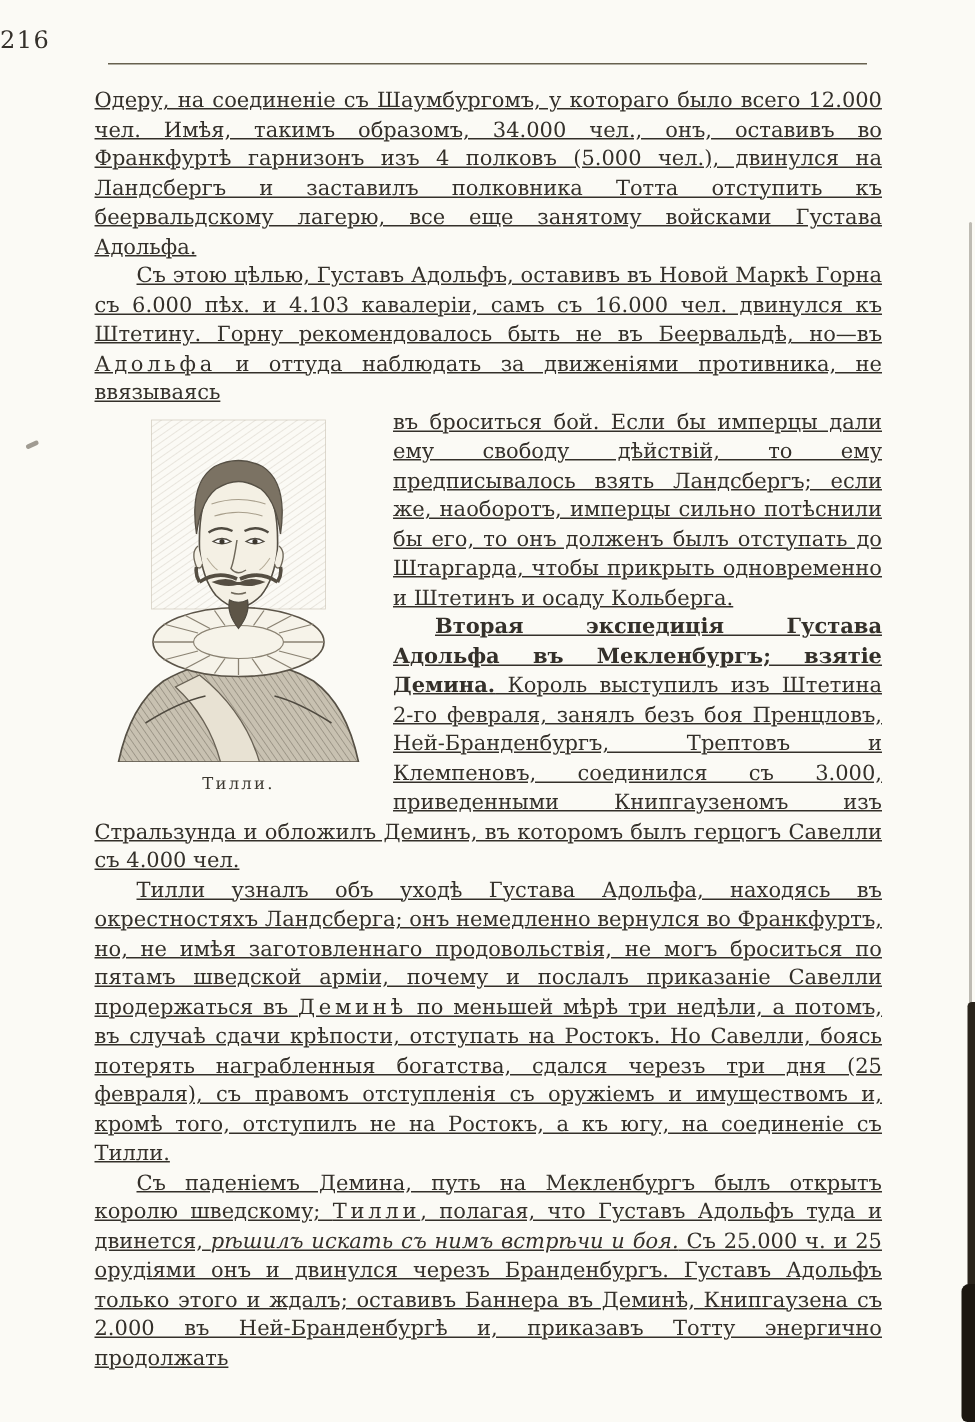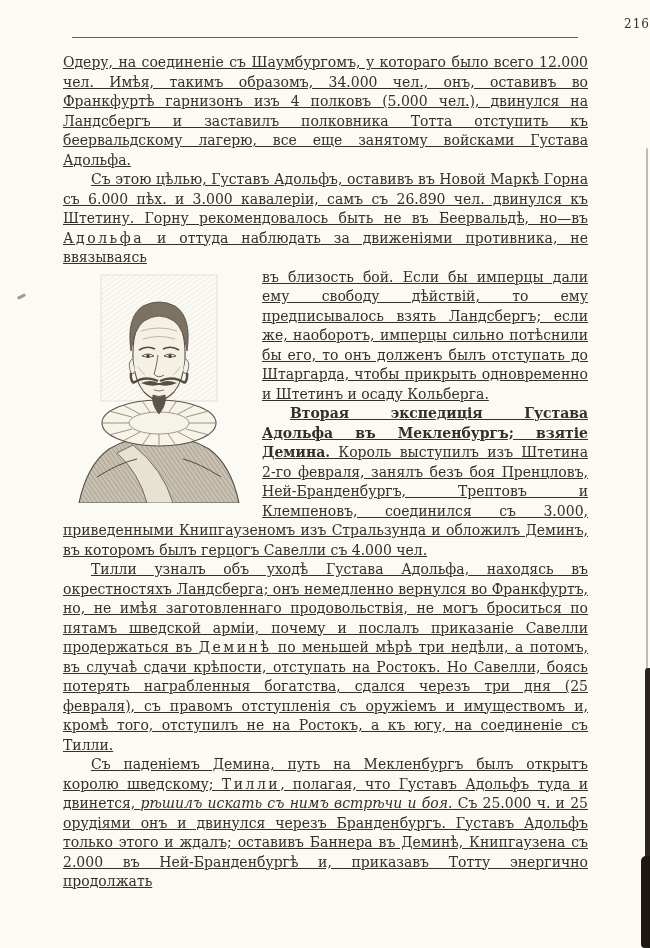--- a/index.html
+++ b/index.html
@@ -7,21 +7,21 @@
   .page {
     position: relative;
     width: 650px;
     height: 948px;
     margin: 0 auto;
     background: #fbfaf5;
     overflow: hidden;
     font-family: "DejaVu Serif", "Liberation Serif", serif;
     color: #34302a;
   }
-  .page-number { padding-top: 17px; text-align: right; font-size: 12px; letter-spacing: 1px; }
+  .page-number { padding-top: 17px; text-align: left; font-size: 16px; letter-spacing: 1px; }
   .header-rule { width: 506px; height: 1px; margin: 6px auto 0; background: #67614f; }
   .body-text {
     margin: 15px 62px 0 63px;
     font-size: 14px;
     line-height: 19.5px;
     text-align: justify;
     hyphens: auto;
   }
   .para { margin: 0; text-decoration: underline; }
   .indent { text-indent: 28px; }
@@ -47,21 +47,21 @@
   <div>
     <div class="page-number">216</div>
     <div class="header-rule"></div>
   </div>
 
   <div class="body-text">
 
     <p class="para">Одеру, на соединеніе съ Шаумбургомъ, у котораго было всего 12.000 чел. Имѣя, такимъ образомъ, 34.000 чел., онъ, оставивъ во Франкфуртѣ гарнизонъ изъ 4 полковъ (5.000 чел.), двинулся на Ландсбергъ и заставилъ полковника Тотта отступить къ беервальдскому лагерю, все еще занятому войсками Густава Адольфа.</p>
 
 
-    <p class="para indent last-justify"><span>Съ этою цѣлью, Густавъ Адольфъ, оставивъ въ Новой Маркѣ Горна съ 6.000 пѣх. и 3.000 кавалеріи, самъ съ 26.890 чел. двинулся къ Штетину. Горну рекомендовалось быть не въ Беервальдѣ, но—въ </span><span class="spaced">Адольфа</span><span> и оттуда наблюдать за движеніями противника, не ввязываясь</span></p>
+    <p class="para indent last-justify"><span>Съ этою цѣлью, Густавъ Адольфъ, оставивъ въ Новой Маркѣ Горна съ 6.000 пѣх. и 4.103 кавалеріи, самъ съ 16.000 чел. двинулся къ Штетину. Горну рекомендовалось быть не въ Беервальдѣ, но—въ </span><span class="spaced">Адольфа</span><span> и оттуда наблюдать за движеніями противника, не ввязываясь</span></p>
 
     <div>
       <figure class="portrait">
         <svg viewBox="0 0 176 232" width="176" height="232" xmlns="http://www.w3.org/2000/svg">
           <defs>
             <pattern id="hatchBg" width="4" height="4" patternUnits="userSpaceOnUse" patternTransform="rotate(55)">
               <line x1="0" y1="0" x2="0" y2="4" stroke="#b9b1a0" stroke-width="0.7"></line>
             </pattern>
             <pattern id="hatchArmor" width="3.6" height="3.6" patternUnits="userSpaceOnUse" patternTransform="rotate(-35)">
               <line x1="0" y1="0" x2="0" y2="3.6" stroke="#5e574b" stroke-width="1"></line>
@@ -105,23 +105,24 @@
           <circle cx="77" cy="85" r="1.7" fill="#3c372e"></circle>
           <path d="M93,85 Q99,81 105,85 Q99,88 93,85 Z" fill="#ffffff" stroke="#4f4a40" stroke-width="0.9"></path>
           <circle cx="99" cy="85" r="1.7" fill="#3c372e"></circle>
           <path d="M87,84 Q85,98 83,103 Q87,108 93,104" fill="none" stroke="#6f685a" stroke-width="1"></path>
           <path d="M67,96 q4,6 7,8 M109,96 q-4,6 -7,8" fill="none" stroke="#b4ab97" stroke-width="0.7"></path>
           <path d="M62,112 Q74,104 87,110 M89,110 Q102,104 114,112 M114,112 Q117,107 116,102 M62,112 Q59,107 60,102" fill="none" stroke="#554e42" stroke-width="2.4"></path>
           <path d="M70,112 Q80,108 87,112 L89,112 Q96,108 106,112 Q97,116 89,114 L87,114 Q79,116 70,112 Z" fill="#554e42"></path>
           <path d="M83,119 Q88,121 93,119" fill="none" stroke="#6f685a" stroke-width="0.9"></path>
           <path d="M82,124 Q88,127 94,124 Q96,133 88,143 Q80,133 82,124 Z" fill="#5d5547" stroke="#4f4a40" stroke-width="0.8"></path>
         </svg>
+        <figcaption class="fig-caption">Тилли.</figcaption>
       </figure>
 
-      <p class="para">въ близость бой. Если бы имперцы дали ему свободу дѣйствій, то ему предписывалось взять Ландсбергъ; если же, наоборотъ, имперцы сильно потѣснили бы его, то онъ долженъ былъ отступать до Штаргарда, чтобы прикрыть одновременно и Штетинъ и осаду Кольберга.</p>
+      <p class="para">въ броситься бой. Если бы имперцы дали ему свободу дѣйствій, то ему предписывалось взять Ландсбергъ; если же, наоборотъ, имперцы сильно потѣснили бы его, то онъ долженъ былъ отступать до Штаргарда, чтобы прикрыть одновременно и Штетинъ и осаду Кольберга.</p>
 
       <p class="para indent"><b class="lead">Вторая экспедиція Густава Адольфа въ Мекленбургъ; взятіе Демина.</b><span> Король выступилъ изъ Штетина 2-го февраля, занялъ безъ боя Пренцловъ, Ней-Бранденбургъ, Трептовъ и Клемпеновъ, соединился съ 3.000, приведенными Книпгаузеномъ изъ Стральзунда и обложилъ Деминъ, въ которомъ былъ герцогъ Савелли съ 4.000 чел.</span></p>
     </div>
 
     <p class="para indent clear"><span>Тилли узналъ объ уходѣ Густава Адольфа, находясь въ окрестностяхъ Ландсберга; онъ немедленно вернулся во Франкфуртъ, но, не имѣя заготовленнаго продовольствія, не могъ броситься по пятамъ шведской арміи, почему и послалъ приказаніе Савелли продержаться въ </span><span class="spaced">Деминѣ</span><span> по меньшей мѣрѣ три недѣли, а потомъ, въ случаѣ сдачи крѣпости, отступать на Ростокъ. Но Савелли, боясь потерять награбленныя богатства, сдался черезъ три дня (25 февраля), съ правомъ отступленія съ оружіемъ и имуществомъ и, кромѣ того, отступилъ не на Ростокъ, а къ югу, на соединеніе съ Тилли.</span></p>
 
     <p class="para indent last-justify"><span>Съ паденіемъ Демина, путь на Мекленбургъ былъ открытъ королю шведскому; </span><span class="spaced">Тилли</span><span>, полагая, что Густавъ Адольфъ туда и двинется, </span><i>рѣшилъ искать съ нимъ встрѣчи и боя.</i><span> Съ 25.000 ч. и 25 орудіями онъ и двинулся черезъ Бранденбургъ. Густавъ Адольфъ только этого и ждалъ; оставивъ Баннера въ Деминѣ, Книпгаузена съ 2.000 въ Ней-Бранденбургѣ и, приказавъ Тотту энергично продолжать</span></p>
 
   </div>
 

